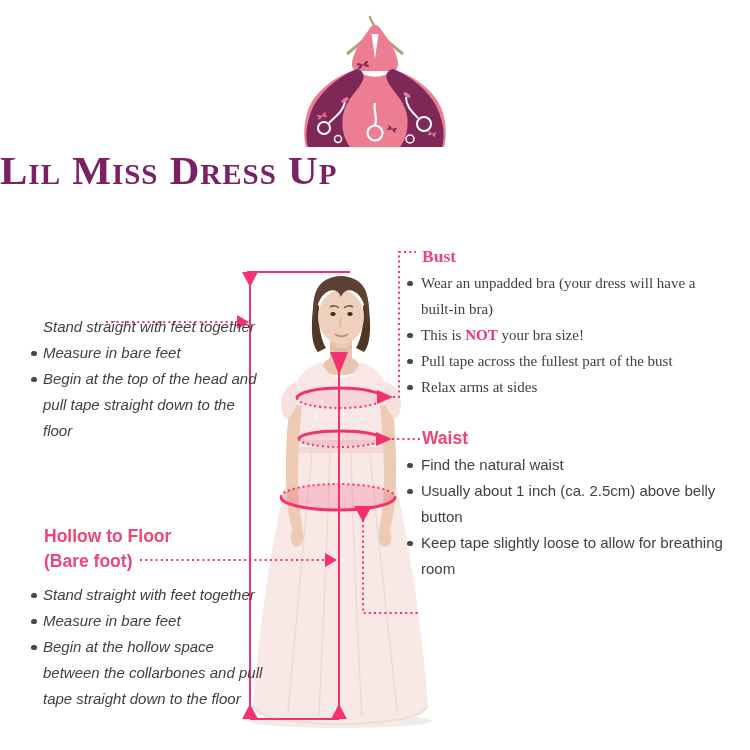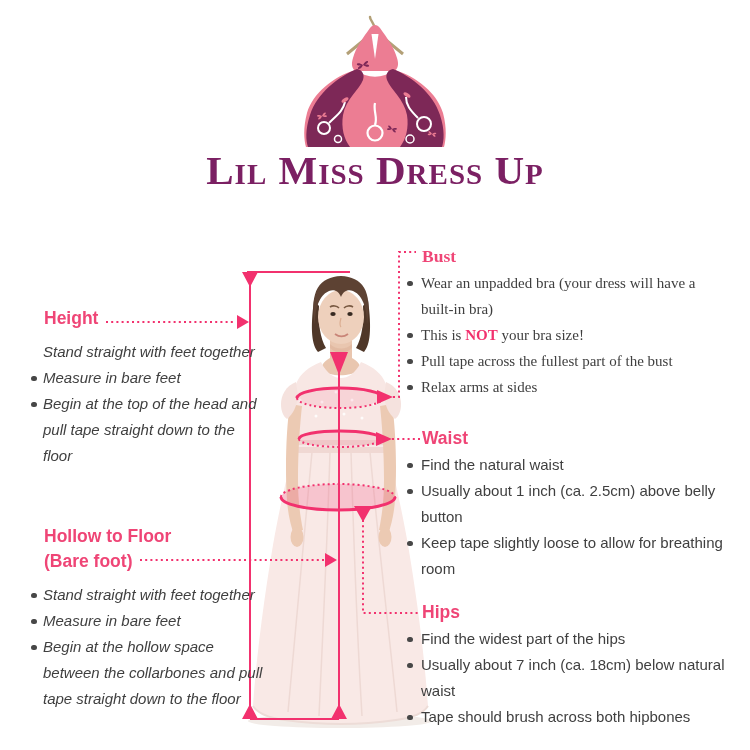--- a/index.html
+++ b/index.html
@@ -1,20 +1,20 @@
 <!DOCTYPE html>
 <html><head>
 <meta charset="utf-8">
 <style>
   html,body{margin:0;padding:0;background:#fff;}
   .canvas{position:relative;width:750px;height:750px;background:#ffffff;overflow:hidden;
           font-family:"Liberation Sans",sans-serif;
           --line:#f2316e; --title:#ef4576; --text:#3f3f3f; --plum:#7b2063;}
   .logo{position:absolute;left:293px;top:12px;width:164px;height:140px;}
-  .brand{position:absolute;left:0;top:148px;width:750px;text-align:center;
+  .brand{position:absolute;left:0;top:148px;width:750px;text-align:left;
          font-family:"Liberation Serif",serif;font-variant:small-caps;font-weight:700;
          font-size:41px;line-height:44px;letter-spacing:1px;color:var(--plum);}
   .overlay{position:absolute;left:0;top:0;width:750px;height:750px;}
   .sec{position:absolute;}
   .sec h2{margin:0;font-size:17.5px;line-height:21px;font-weight:bold;color:var(--title);}
   .sec.left h2{margin-left:14px;line-height:25px;}
   .sec.right h2{margin-left:22px;margin-bottom:3px;}
   .sec ul{list-style:none;margin:0;padding:0;}
   .sec.left ul{margin-top:8px;}
   .sec li{position:relative;font-size:15px;line-height:26px;color:var(--text);}
@@ -160,21 +160,20 @@
         <ellipse cx="338" cy="497" rx="57" ry="13" fill="rgba(242,49,110,0.20)" stroke="none"></ellipse>
         <path d="M281 497 A57 13 0 0 1 395 497" stroke-width="2" fill="none" stroke-dasharray="2 3"></path>
         <path d="M281 497 A57 13 0 0 0 395 497" stroke-width="3" fill="none"></path>
         <path d="M354 506 L372 506 L363 522 Z" stroke="none"></path>
         <path d="M363 520 V613 H420" stroke-width="2" fill="none" stroke-dasharray="2 3.2"></path>
       </g>
     </g>
   </svg>
 
   <section class="sec left w-height">
-    <h2>Height</h2>
     <ul>
       <li class="no-bullet"><span>Stand straight with feet together</span></li>
       <li><span>Measure in bare feet</span></li>
       <li><span>Begin at the top of the head and
 pull tape straight down to the
 floor</span></li>
     </ul>
   </section>
 
   <section class="sec left w-hollow">
@@ -204,23 +203,14 @@
     <h2>Waist</h2>
     <ul>
       <li><span>Find the natural waist</span></li>
       <li><span>Usually about 1 inch (ca. 2.5cm) above belly
 button</span></li>
       <li><span>Keep tape slightly loose to allow for breathing
 room</span></li>
     </ul>
   </section>
 
-  <section class="sec right w-hips">
-    <h2>Hips</h2>
-    <ul>
-      <li><span>Find the widest part of the hips</span></li>
-      <li><span>Usually about 7 inch (ca. 18cm) below natural
-waist</span></li>
-      <li><span>Tape should brush across both hipbones</span></li>
-    </ul>
-  </section>
 
 </div>
 
 </body></html>

